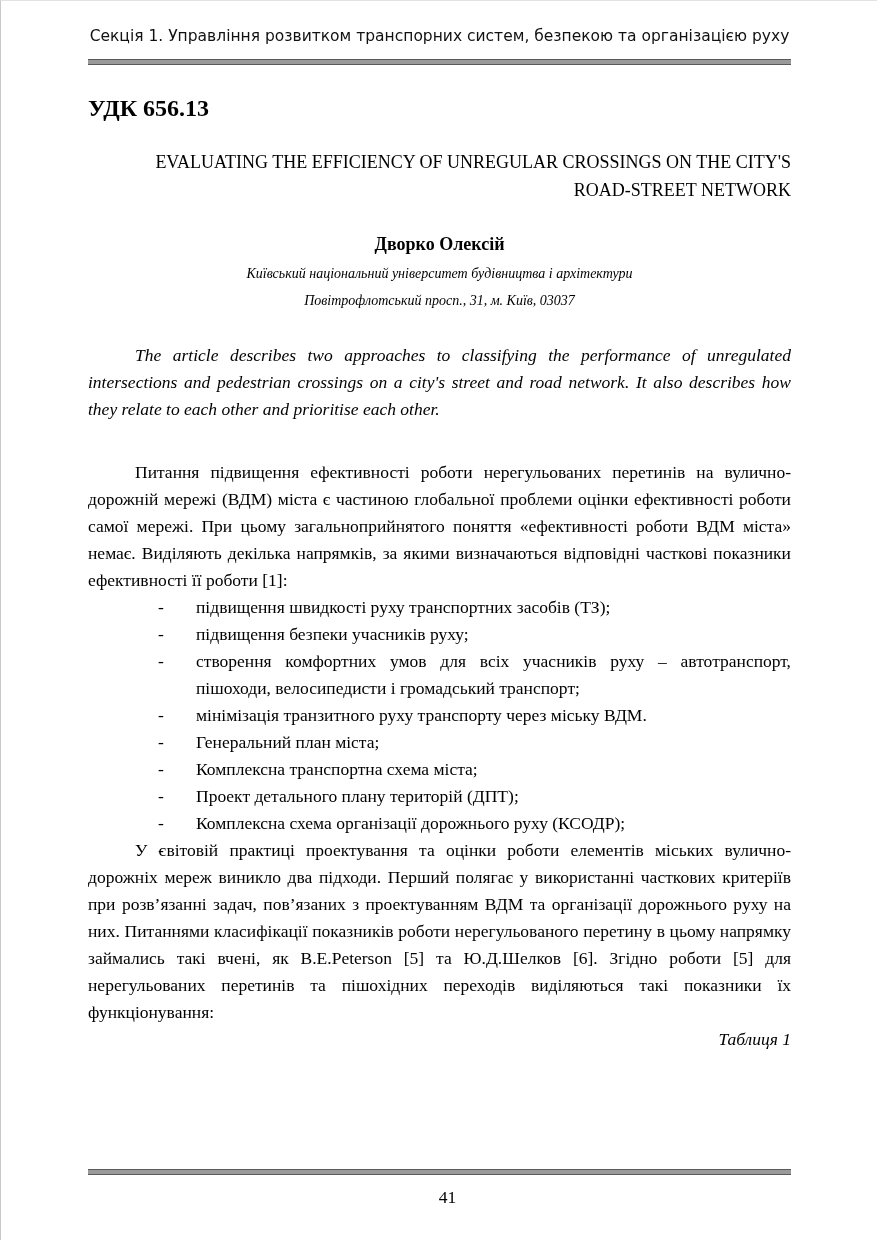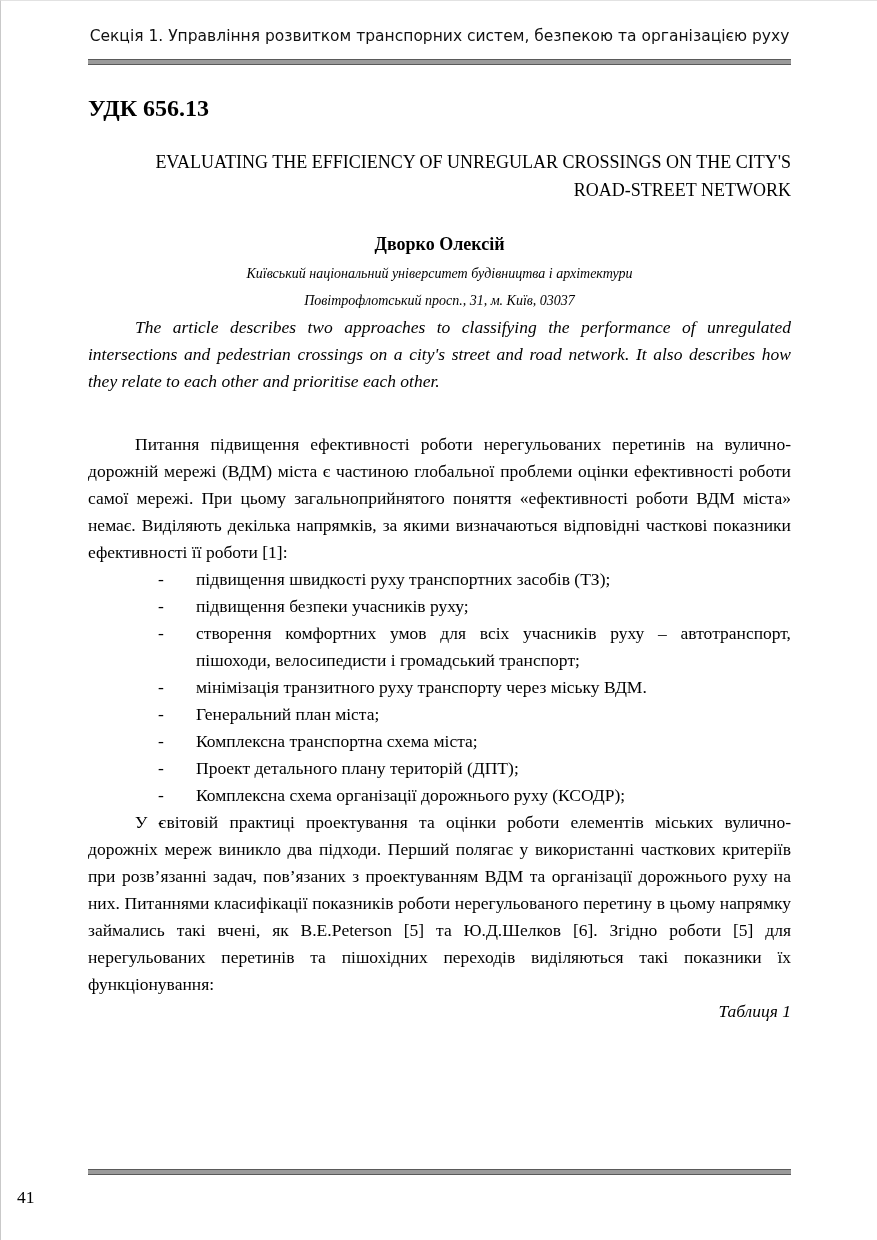--- a/index.html
+++ b/index.html
@@ -60,21 +60,21 @@
     text-align: center;
   }
   .affil, .addr {
     font-style: italic;
     font-size: 14px;
     text-align: center;
     line-height: 27px;
   }
   .affil { margin-top: 5px; }
   .abstract {
-    margin-top: 0;
+    margin-top: 28px;
     font-style: italic;
     font-size: 17.5px;
     line-height: 27px;
     text-align: justify;
     text-indent: 47px;
   }
   .para {
     font-size: 17.5px;
     line-height: 27px;
     text-align: justify;
@@ -105,21 +105,21 @@
     top: 1168px;
     height: 6px;
     background: #9a9a9a;
     border-top: 1.5px solid #5a5a5a;
     border-bottom: 1.5px solid #5a5a5a;
   }
   .page-number {
     position: absolute;
     left: 16px; right: 0;
     top: 1186px;
-    text-align: left;
+    text-align: center;
     font-size: 17.5px;
   }
 </style>
 </head>
 <body>
 
 <div class="page">
 
   <div class="running-head">Секція 1. Управління розвитком транспорних систем, безпекою та організацією руху</div>
   <div class="head-rule"></div>

